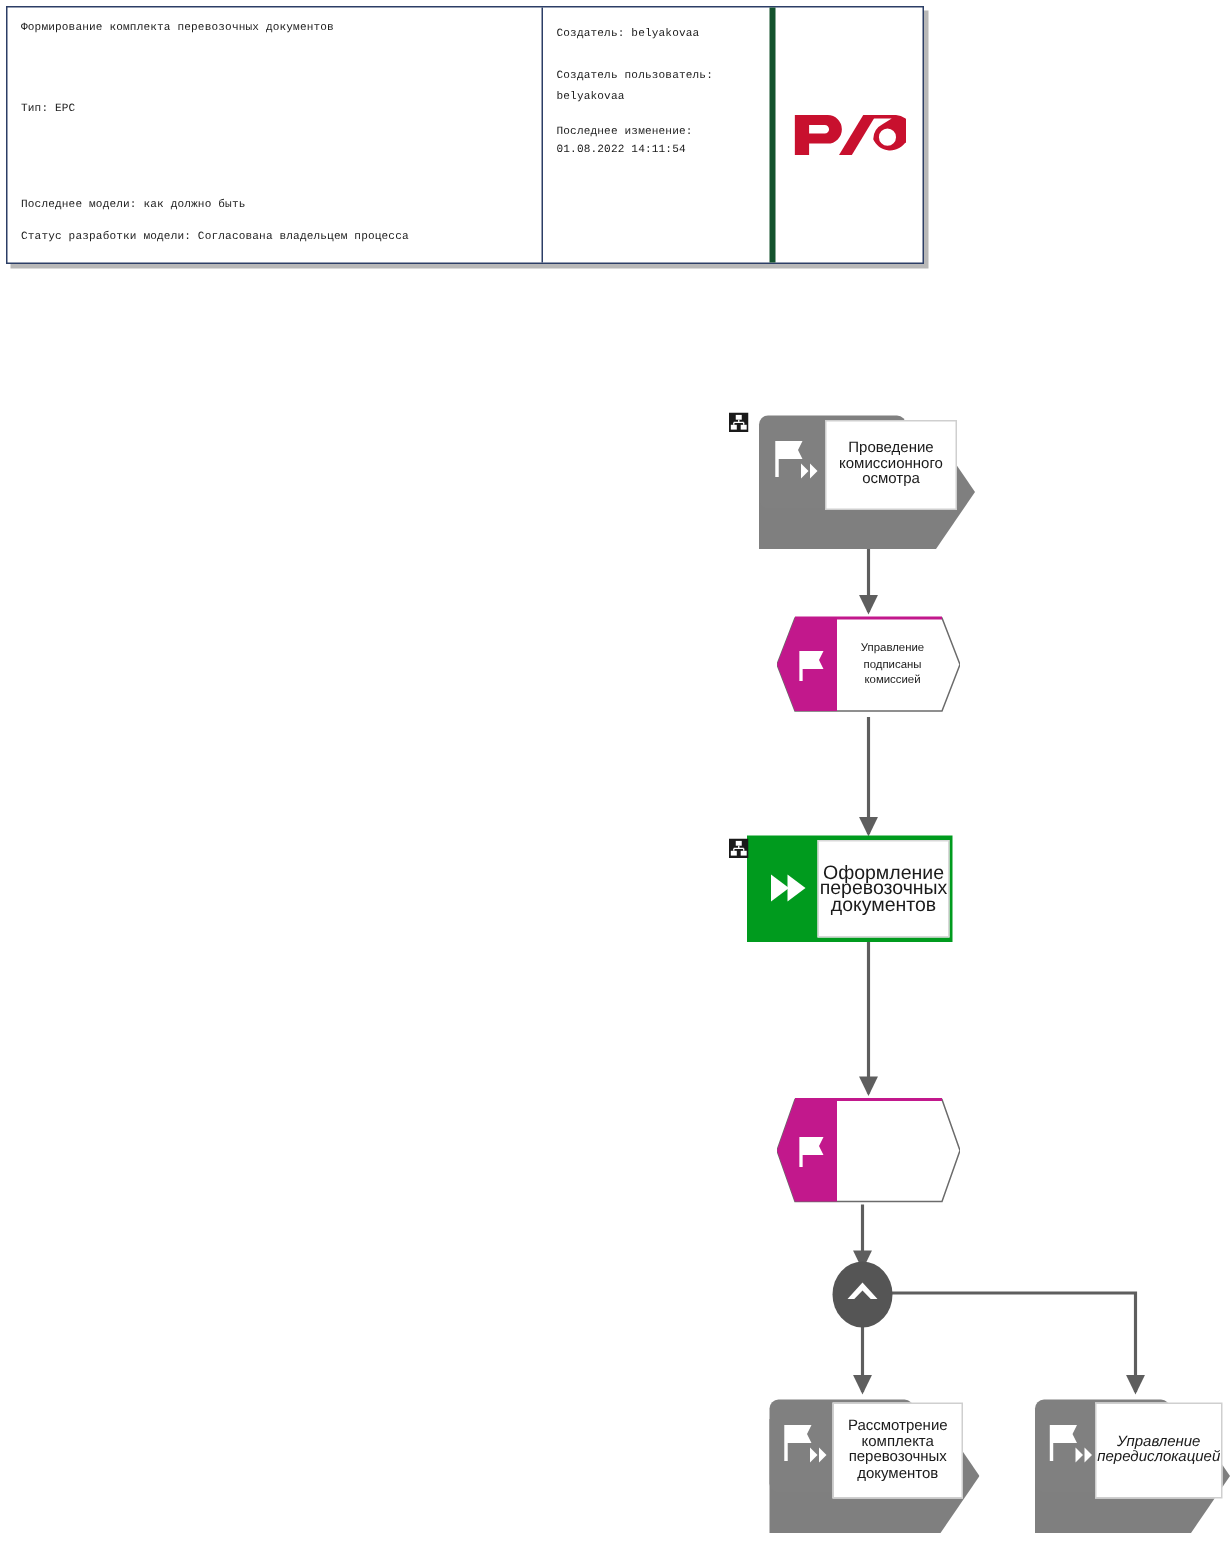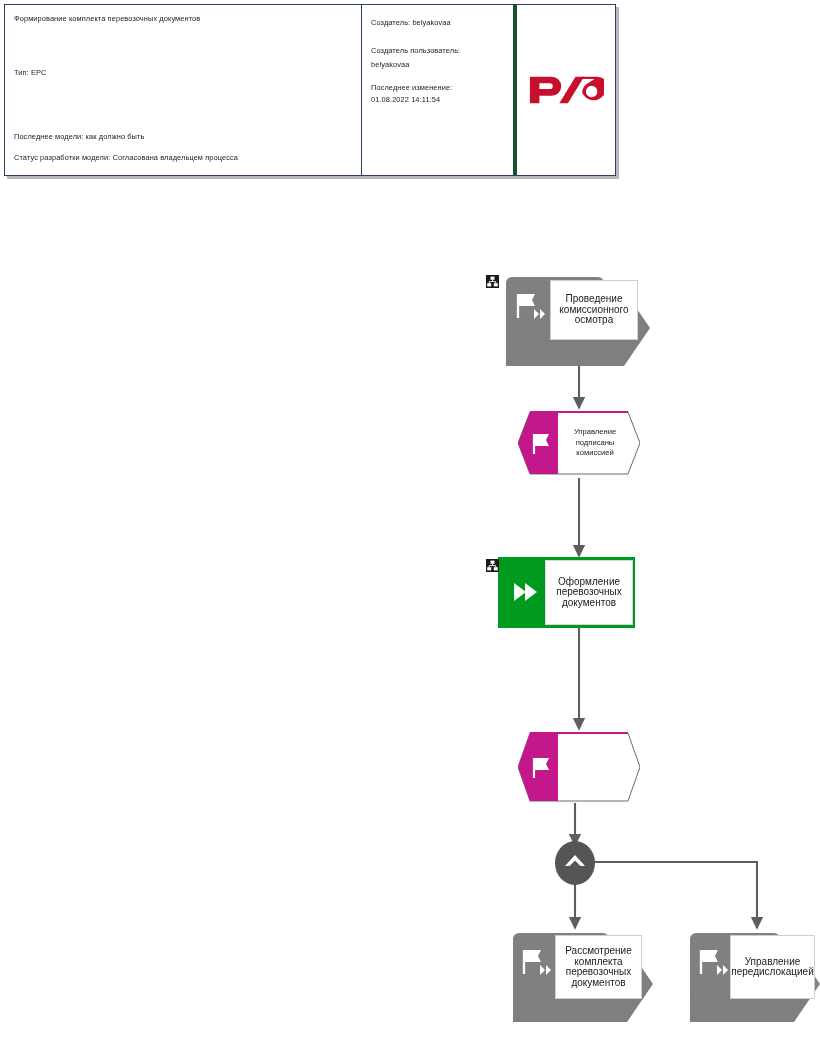--- a/index.html
+++ b/index.html
@@ -20,20 +20,21 @@
     position: absolute;
     left: 4px;
     top: 4px;
     width: 612px;
     height: 172px;
     border: 1px solid #2c3e66;
     box-sizing: border-box;
     background: #ffffff;
     box-shadow: 3px 3px 0 0 #b8b8b8;
     display: flex;
+    font-family: Liberation Mono, monospace;
   }
   .hdr-col {
     box-sizing: border-box;
     height: 100%;
     position: relative;
   }
   #hdr-col-main  { width: 357px; border-right: 1px solid #2c3e66; }
   #hdr-col-meta  { width: 155px; border-right: 4px solid #14532d; }
   #hdr-col-logo  { width: 98px; display:flex; align-items:center; justify-content:center;}
 
@@ -88,21 +89,21 @@
   }
   .func-label {
     position: absolute;
     background: #ffffff;
     border: 1px solid #d8d8d8;
     box-sizing: border-box;
     display: flex;
     align-items: center;
     justify-content: center;
     text-align: center;
-    font-size: 10px;
+    font-size: 13px;
     line-height: 10.5px;
     color: #1a1a1a;
     padding: 2px 3px;
   }
   .evt-label {
     position: absolute;
     display: flex;
     align-items: center;
     justify-content: center;
     text-align: center;
@@ -268,16 +269,16 @@
     <svg width="138" height="98" style="position:absolute;left:0;top:0;">
       <polygon points="8,16 112,16 138,54 112,92 8,92 8,16" fill="#7f7f7f"></polygon>
       <rect x="8" y="3" width="90" height="62" rx="6" ry="6" fill="#808080"></rect>
     </svg>
     <svg class="icon-svg" style="left:14px; top:16px;" width="34" height="30" viewBox="0 0 34 30">
       <path d="M5 4 L5 28" stroke="#ffffff" stroke-width="2.3" fill="none"></path>
       <path d="M5 4 L22 4 L19 10 L22 16 L5 16 Z" fill="#ffffff"></path>
       <polygon points="21,19 26,24 21,29" fill="#ffffff"></polygon>
       <polygon points="27,19 32,24 27,29" fill="#ffffff"></polygon>
     </svg>
-    <div class="proc-label" style="left:48px; top:5px; width:85px; height:64px;">Управление передислокацией</div>
+    <div class="proc-label" style="left:48px; top:5px; width:85px; height:64px;font-style:italic;">Управление передислокацией</div>
   </div>
 
 </div>
 
 </body></html>

